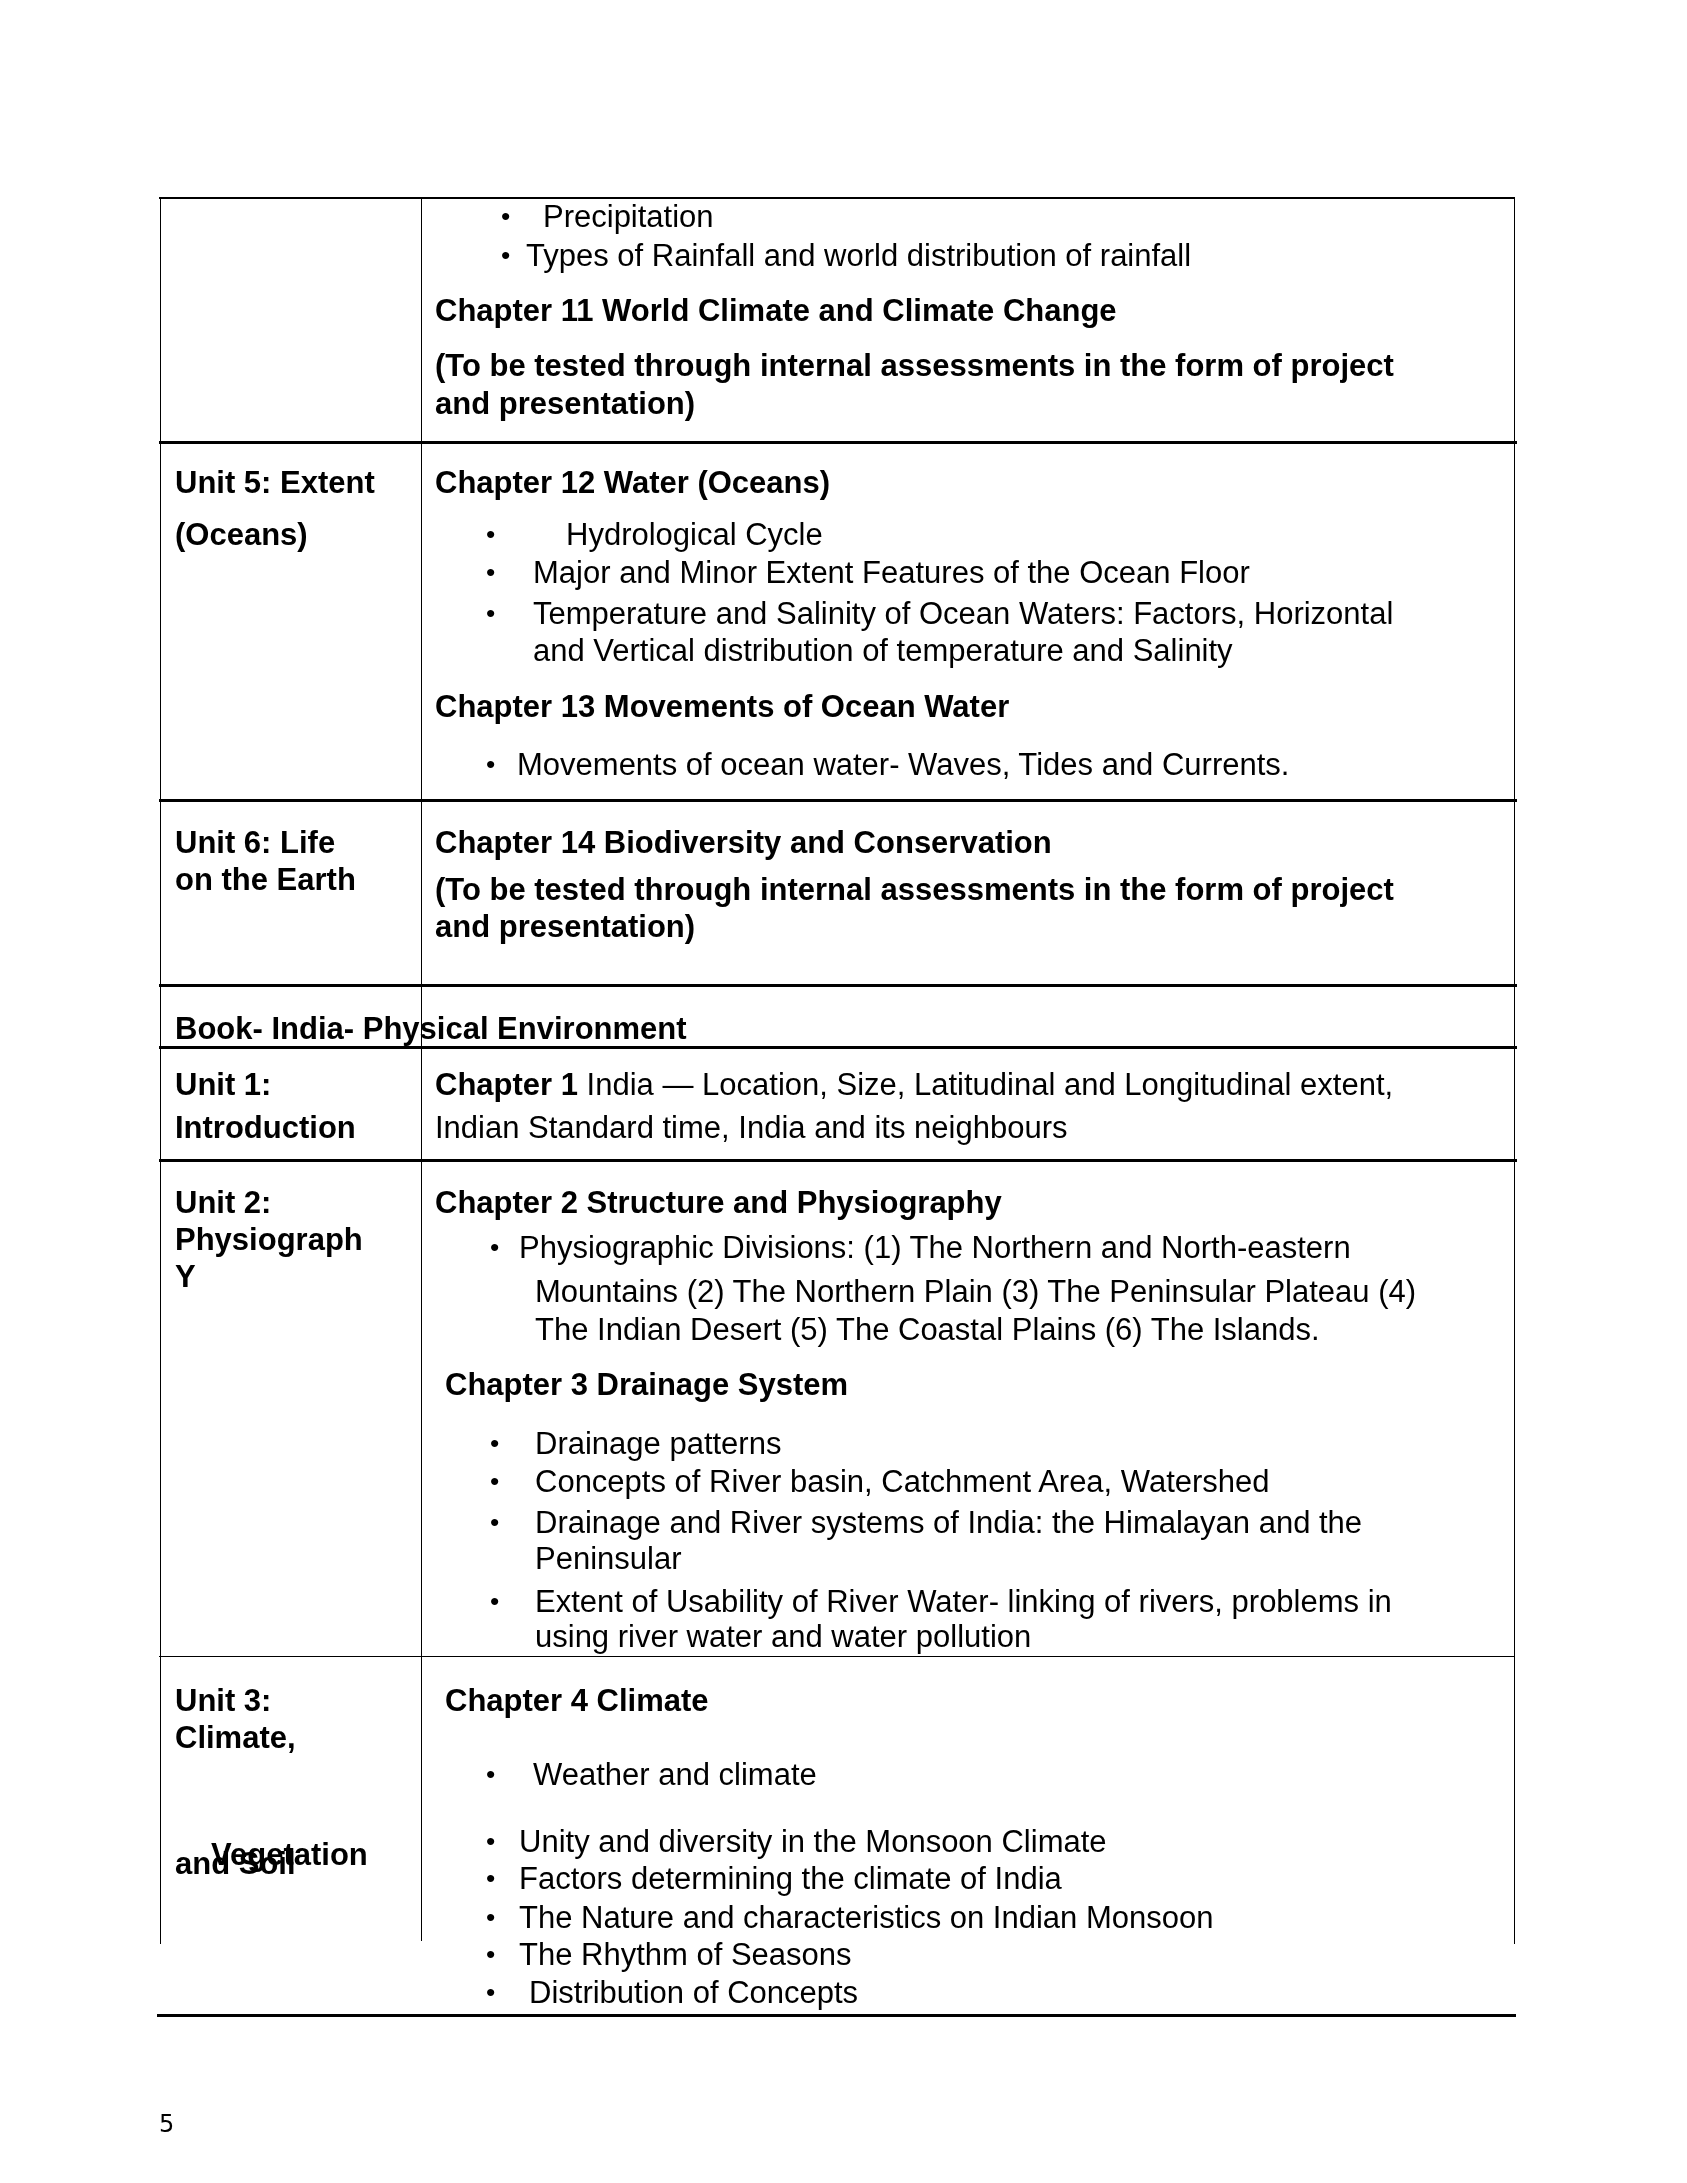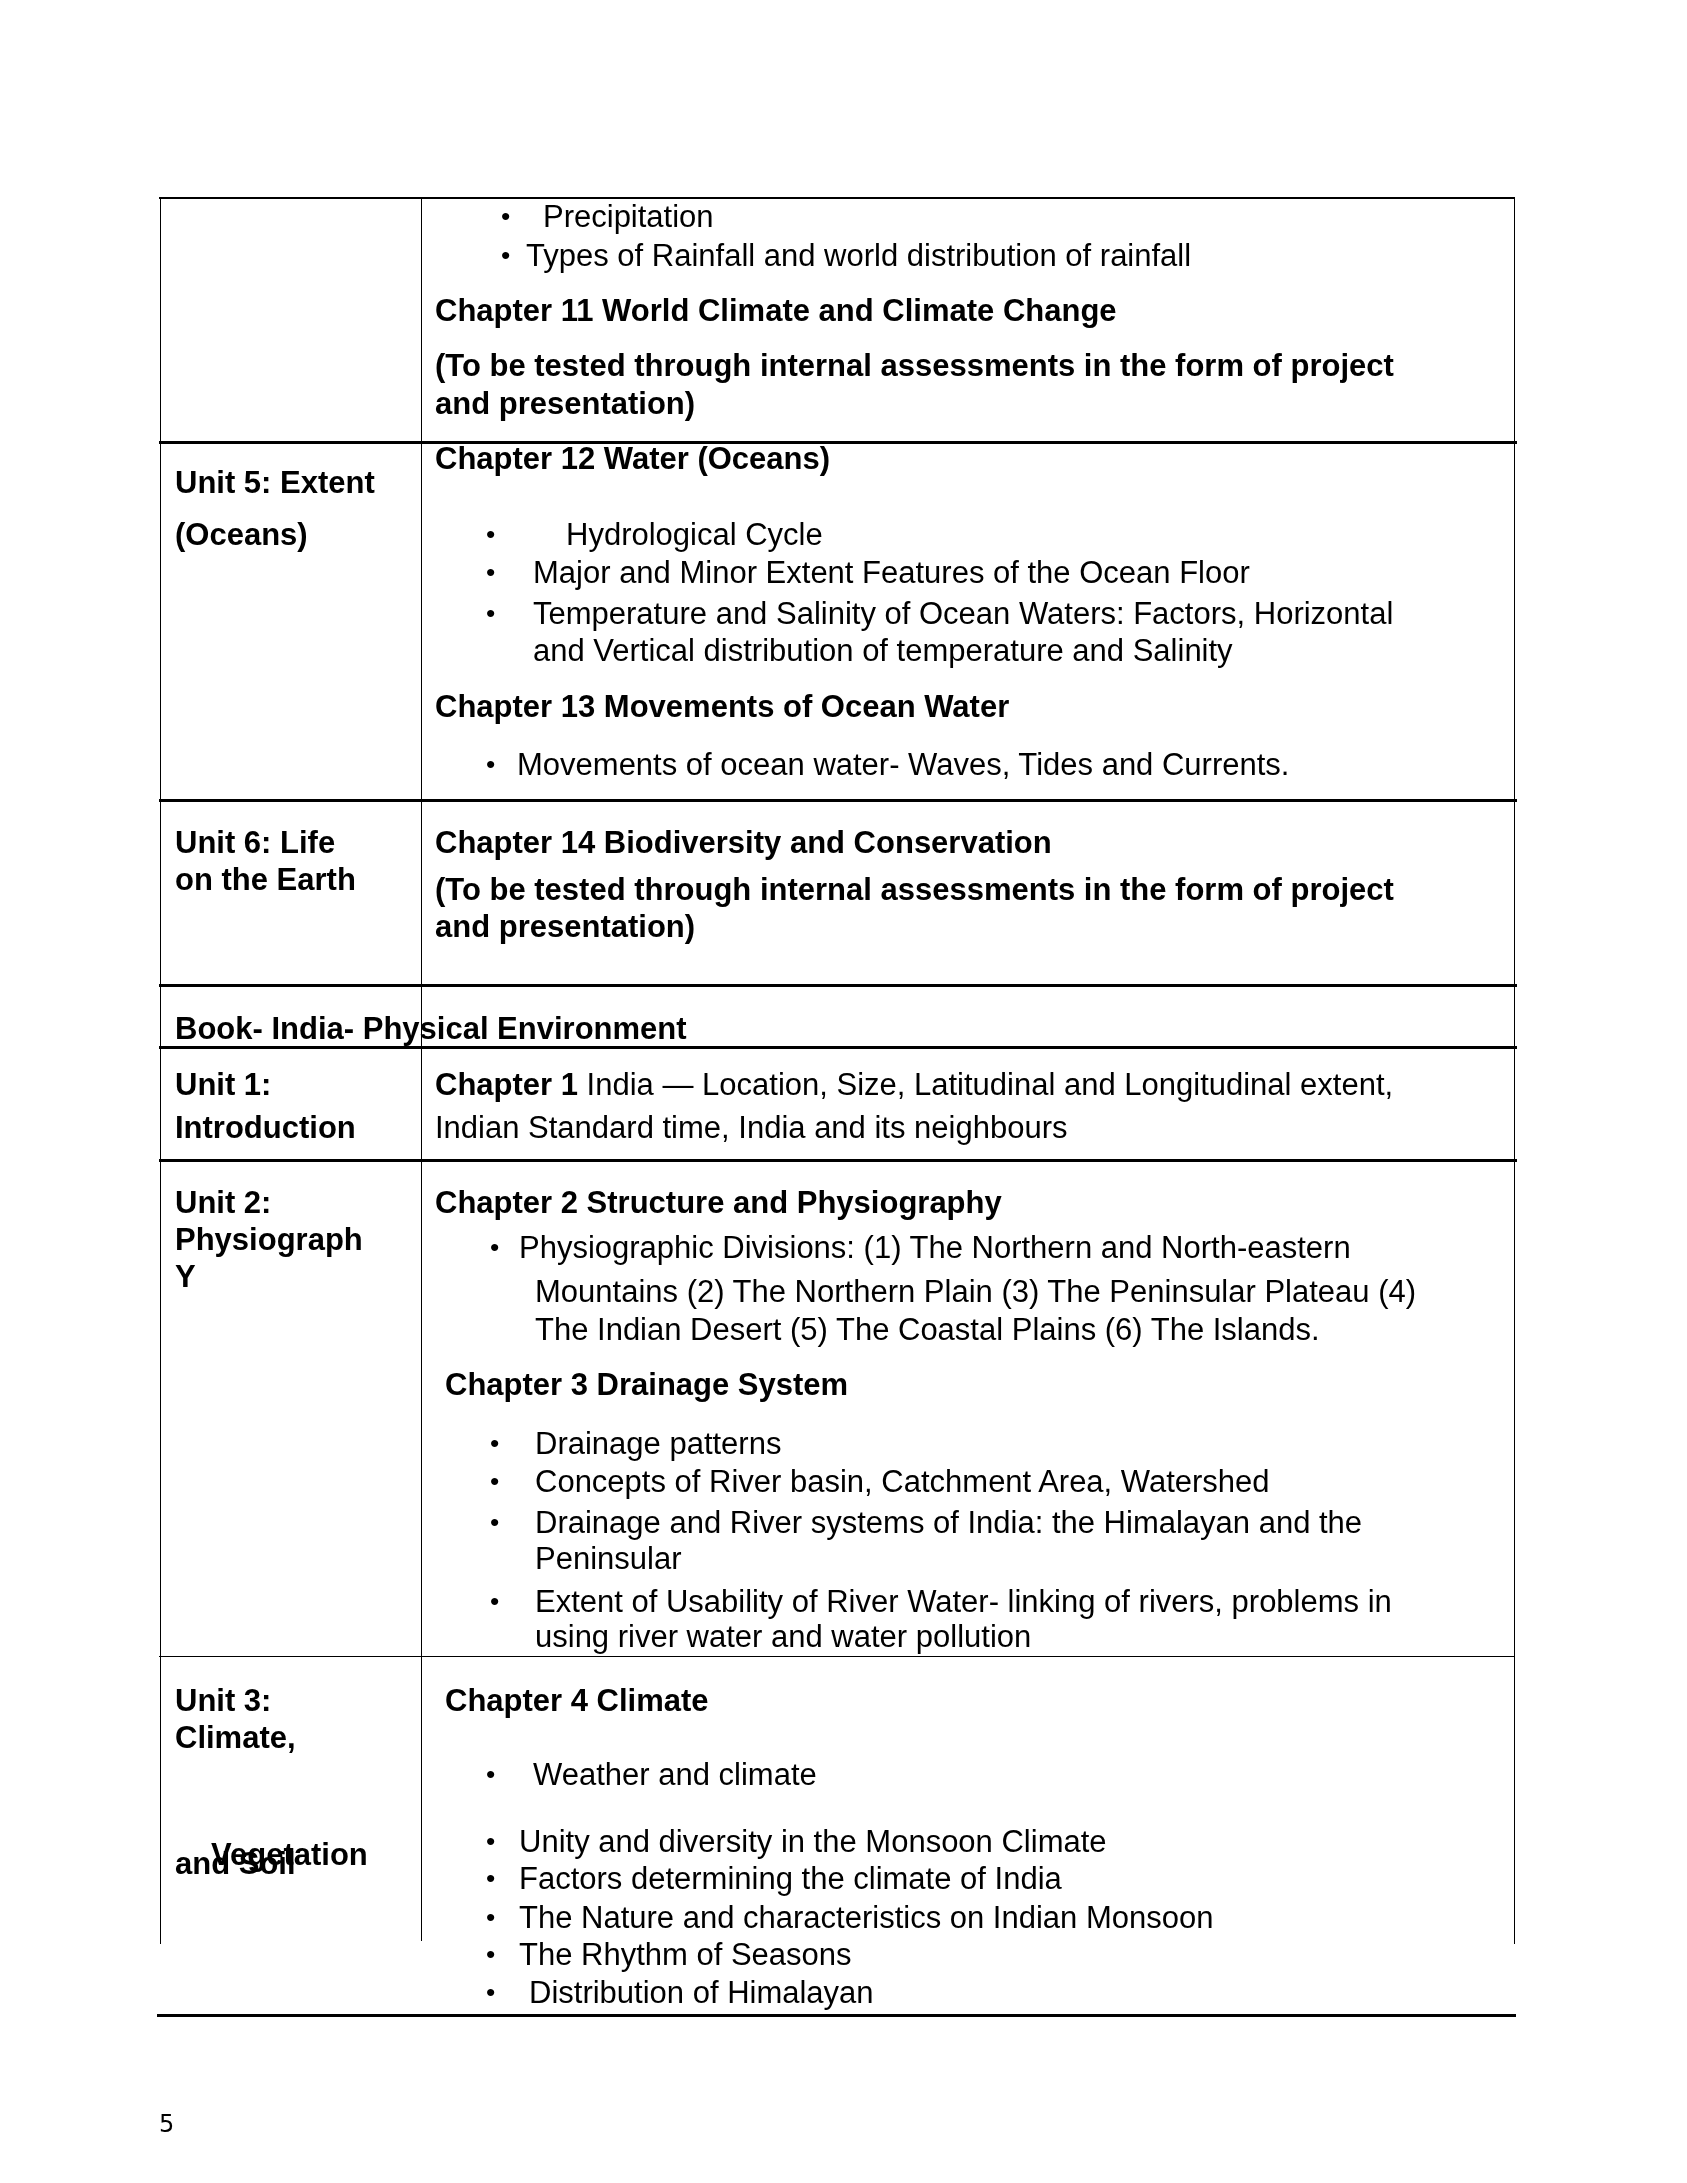--- a/index.html
+++ b/index.html
@@ -35,21 +35,21 @@
   <span class="bullet" style="left:501px; top:237px;">•</span>
   <span class="txt" style="left:526px; top:237px;">Types of Rainfall and world distribution of rainfall</span>
   <span class="txt b" style="left:435px; top:292px;">Chapter 11 World Climate and Climate Change</span>
   <span class="txt b" style="left:435px; top:347px;">(To be tested through internal assessments in the form of project</span>
   <span class="txt b" style="left:435px; top:385px;">and presentation)</span>
 </section>
 
 <section>
   <span class="txt b" style="left:175px; top:464px;">Unit 5: Extent</span>
   <span class="txt b" style="left:175px; top:516px;">(Oceans)</span>
-  <span class="txt b" style="left:435px; top:440px;">Chapter 12 Water (Oceans)</span>
+  <span class="txt b" style="left:435px; top:464px;">Chapter 12 Water (Oceans)</span>
 
   <span class="bullet" style="left:486px; top:516px;">•</span>
   <span class="txt" style="left:533px; top:516px;margin-left:33px;">Hydrological Cycle</span>
   <span class="bullet" style="left:486px; top:554px;">•</span>
   <span class="txt" style="left:533px; top:554px;">Major and Minor Extent Features of the Ocean Floor</span>
   <span class="bullet" style="left:486px; top:595px;">•</span>
   <span class="txt" style="left:533px; top:595px;">Temperature and Salinity of Ocean Waters: Factors, Horizontal</span>
   <span class="txt" style="left:533px; top:632px;">and Vertical distribution of temperature and Salinity</span>
 
   <span class="txt b" style="left:435px; top:688px;">Chapter 13 Movements of Ocean Water</span>
@@ -113,19 +113,19 @@
   <span class="txt" style="left:533px; top:1756px;">Weather and climate</span>
   <span class="bullet" style="left:486px; top:1823px;">•</span>
   <span class="txt" style="left:519px; top:1823px;">Unity and diversity in the Monsoon Climate</span>
   <span class="bullet" style="left:486px; top:1860px;">•</span>
   <span class="txt" style="left:519px; top:1860px;">Factors determining the climate of India</span>
   <span class="bullet" style="left:486px; top:1899px;">•</span>
   <span class="txt" style="left:519px; top:1899px;">The Nature and characteristics on Indian Monsoon</span>
   <span class="bullet" style="left:486px; top:1936px;">•</span>
   <span class="txt" style="left:519px; top:1936px;">The Rhythm of Seasons</span>
   <span class="bullet" style="left:486px; top:1974px;">•</span>
-  <span class="txt" style="left:529px; top:1974px;">Distribution of Himalayan</span>
+  <span class="txt" style="left:529px; top:1974px;">Distribution of Concepts</span>
 </section>
 
 <div class="abs" style="left:152px; top:1945px; width:1370px; height:67px; background:transparent;"></div>
 
 <div class="pagenum">5</div>
 
 
 </body></html>

